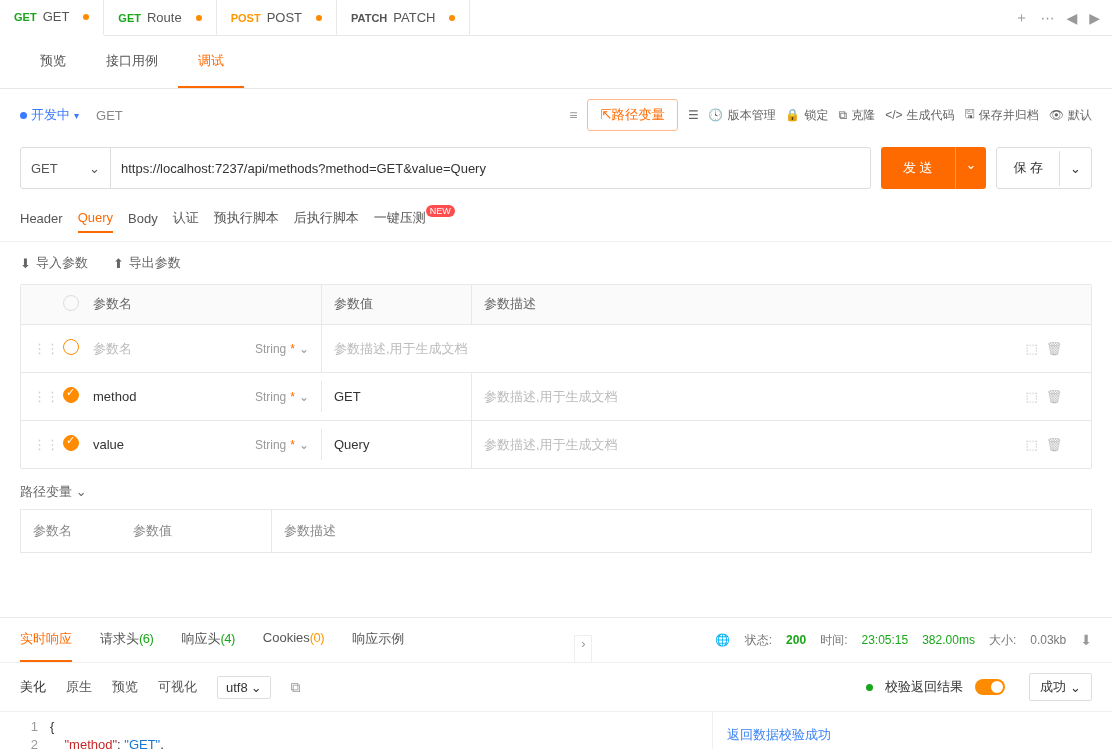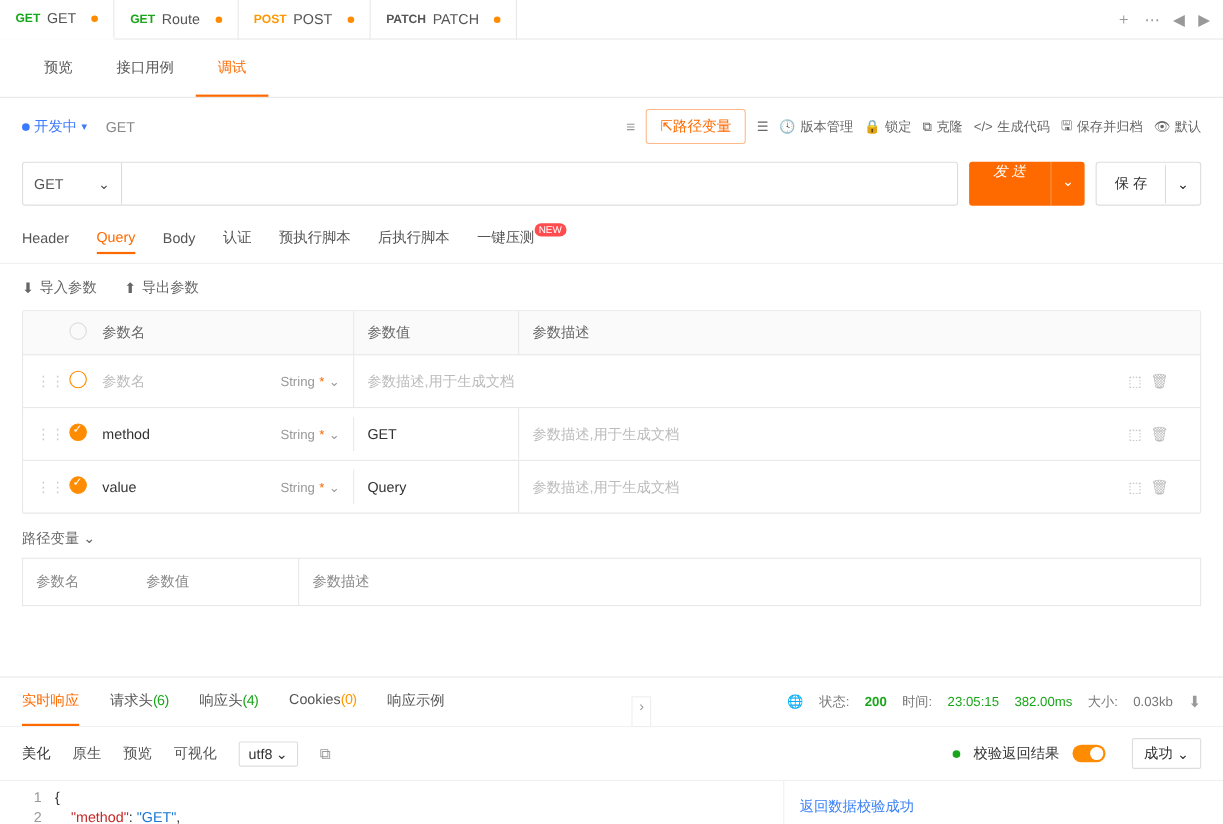--- a/index.html
+++ b/index.html
@@ -26,27 +26,27 @@
 .devstatus .chev{font-size:10px;}
 .gettext{color:#888;flex:1;border:1px solid transparent;padding:6px;}
 .sharebtn{border:1px solid #ffb98a;color:#ff6a00;padding:6px 12px;border-radius:3px;cursor:pointer;background:#fff;}
 .tool-icon{display:flex;align-items:center;gap:4px;color:#666;cursor:pointer;font-size:12px;}
 
 .urlrow{display:flex;gap:10px;padding:6px 20px;align-items:stretch;}
 .urlbox{flex:1;display:flex;border:1px solid #ddd;border-radius:3px;overflow:hidden;}
 .methodselect{width:90px;display:flex;align-items:center;padding:0 10px;border-right:1px solid #ddd;color:#555;cursor:pointer;justify-content:space-between;}
 .urlinput{flex:1;padding:0 10px;display:flex;align-items:center;color:#333;}
 .sendbtn{display:flex;background:#ff6a00;color:#fff;border-radius:3px;overflow:hidden;}
-.sendbtn .main{padding:0 22px;cursor:pointer;font-style:italic;}
+.sendbtn .main{padding:12px 22px;cursor:pointer;}
 .sendbtn .drop{padding:10px 10px;border-left:1px solid rgba(255,255,255,.3);cursor:pointer;}
 .savebtn{border:1px solid #ddd;border-radius:3px;display:flex;align-items:center;cursor:pointer;}
 .savebtn .main{padding:10px 16px;}
 .savebtn .drop{padding:10px;border-left:1px solid #ddd;}
 
-.reqtabs{display:flex;gap:25px;padding:8px 20px;border-bottom:1px solid #f0f0f0;align-items:center;}
+.reqtabs{display:flex;gap:15px;padding:8px 20px;border-bottom:1px solid #f0f0f0;align-items:center;}
 .reqtab{padding:6px 0;color:#555;cursor:pointer;position:relative;}
 .reqtab.active{color:#ff6a00;border-bottom:2px solid #ff6a00;}
 .newbadge{background:#ff4d4f;color:#fff;font-size:9px;padding:1px 4px;border-radius:6px;position:relative;top:-8px;}
 
 .importrow{display:flex;gap:25px;padding:12px 20px;color:#666;}
 .importbtn{display:flex;align-items:center;gap:5px;cursor:pointer;}
 
 .paramtable{width:calc(100% - 40px);margin:0 20px;border:1px solid #e8e8e8;border-radius:2px;}
 .paramhead{display:flex;background:#fafafa;border-bottom:1px solid #e8e8e8;}
 .paramhead .cell{padding:10px 12px;color:#666;}
@@ -185,20 +185,21 @@
       <span>默认</span>
     </span>
 </div>
 
 <div class="urlrow">
   <div class="urlbox">
     <div class="methodselect">
       <span>GET</span>
       <span>⌄</span>
     </div>
+    <div class="urlinput">https://localhost:7237/api/methods?method=GET&amp;value=Query</div>
   </div>
   <div class="sendbtn">
     <div class="main">发 送</div>
     <div class="drop">⌄</div>
   </div>
   <div class="savebtn">
     <div class="main">保 存</div>
     <div class="drop">⌄</div>
   </div>
 </div>

